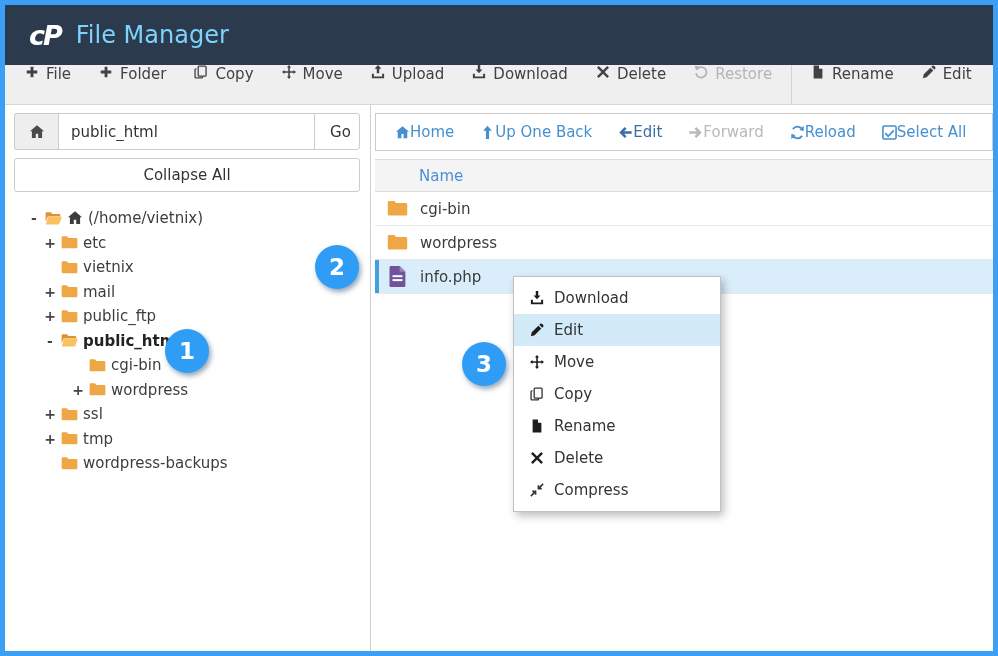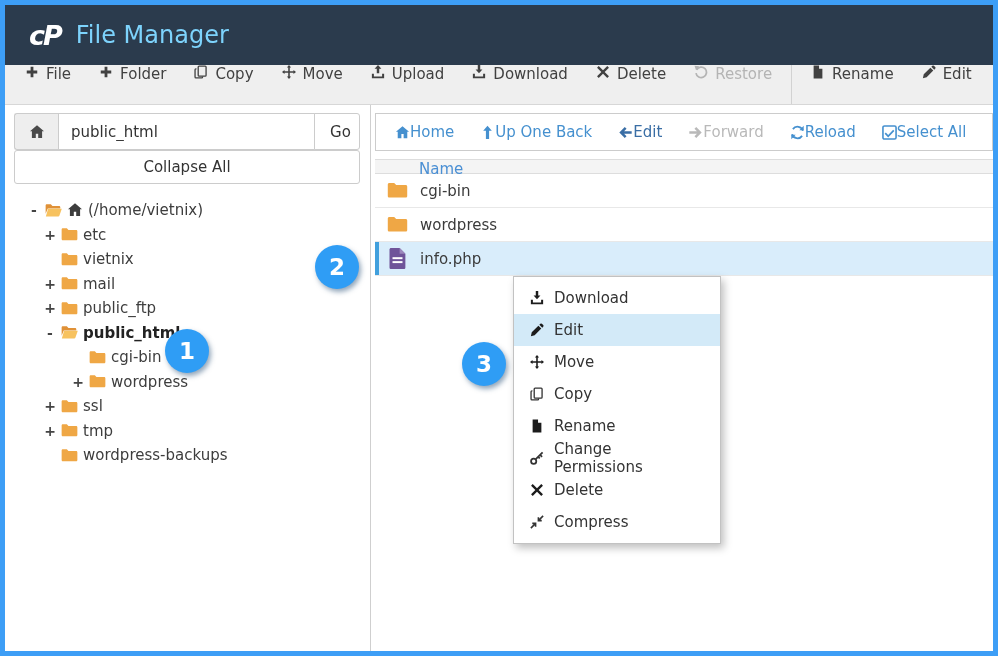--- a/index.html
+++ b/index.html
@@ -27,21 +27,21 @@
   .ic svg{width:14px;height:14px;fill:currentColor;}
 
   
   .content{display:flex;height:554px;}
   .sidebar{width:366px;flex:none;border-right:1px solid #cfcfcf;padding:8px 10px 0 9px;background:#fff;}
   .pathbar{display:flex;height:37px;}
   .path-home{width:44px;background:#eee;border:1px solid #ccc;border-right:none;border-radius:3px 0 0 3px;display:flex;align-items:center;justify-content:center;color:#4a4a4a;cursor:pointer;}
   .path-home svg{width:16px;height:16px;}
   .path-input{flex:1;min-width:0;border:1px solid #ccc;font-size:15px;padding:0 12px;color:#333;outline:none;font-family:inherit;background:#fff;}
   .go-btn{width:46px;border:1px solid #ccc;margin-left:-1px;border-radius:0 3px 3px 0;background:#fff;font-size:15px;color:#333;cursor:pointer;font-family:inherit;padding-left:13px;}
-  .collapse-btn{width:100%;height:34px;border:1px solid #ccc;background:#fff;border-radius:3px;font-size:15px;color:#333;cursor:pointer;font-family:inherit;}
+  .collapse-btn{margin-top:8px;width:100%;height:34px;border:1px solid #ccc;background:#fff;border-radius:3px;font-size:15px;color:#333;cursor:pointer;font-family:inherit;}
 
   
   .tree{margin-top:14px;font-size:15px;color:#3d3d3d;}
   .tree-item{display:flex;align-items:center;height:24.5px;gap:5px;cursor:pointer;}
   .tree-item .exp{width:12px;flex:none;font-weight:bold;color:#444;text-align:center;font-size:14px;}
   .tree-item .ic svg{width:17px;height:17px;}
   .tree-item .home-mini svg{width:16px;height:16px;fill:#3d3d3d;}
   .tree-item.lv0{padding-left:14px;}
   .tree-item.lv1{padding-left:30px;}
   .tree-item.lv2{padding-left:58px;}
@@ -50,21 +50,21 @@
   
   .main{flex:1;min-width:0;background:#fff;}
   .navbar{margin:8px 0 0 4px;height:38px;border:1px solid #ccc;display:flex;align-items:center;padding:0 6px;overflow:hidden;white-space:nowrap;}
   .nav-item{display:flex;align-items:center;gap:0;padding:0 13px;font-size:15px;color:var(--accent-blue);cursor:pointer;flex:none;}
   .nav-item.dark{color:#3a6ea5;}
   .nav-item.disabled{color:#b9b9b9;}
   .nav-item .ic svg{width:15px;height:15px;}
 
   
   .filelist{margin:8px 0 0 4px;}
-  .fl-header{height:15px;background:#f4f4f4;border-top:1px solid #ddd;border-bottom:1px solid #ddd;display:flex;align-items:flex-start;padding-left:44px;font-size:15px;color:#4a8fd4;}
+  .fl-header{height:33px;background:#f4f4f4;border-top:1px solid #ddd;border-bottom:1px solid #ddd;display:flex;align-items:center;padding-left:44px;font-size:15px;color:#4a8fd4;}
   .fl-row{height:34px;display:flex;align-items:center;gap:12px;padding-left:12px;border-bottom:1px solid #e8e8e8;font-size:15px;color:#3b3b3b;cursor:pointer;background:#fff;}
   .fl-row .ic svg{width:21px;height:21px;}
   .fl-row.selected{background:var(--selected-row);box-shadow:inset 4px 0 0 var(--selected-accent);}
 
   
   .context-menu{position:absolute;left:508px;top:271px;width:208px;background:#fff;border:1px solid #c2c2c2;box-shadow:3px 4px 8px rgba(0,0,0,.25);padding:5px 0;z-index:5;}
   .cm-item{height:32px;display:flex;align-items:center;gap:10px;padding:0 16px;font-size:15px;color:#333;cursor:pointer;}
   .cm-item .ic svg{width:14px;height:14px;fill:#1c1c1c;}
   .cm-item.highlighted{background:var(--menu-highlight);}
 
@@ -447,29 +447,20 @@
         <span class="ic">
           <svg viewBox="0 0 16 16">
             <path d="M3 .5h6.2v3.8H13v11.2H3z"></path>
           </svg>
         </span>
         <span>Rename</span>
       </div>
       <div class="cm-item">
         <span class="ic">
           <svg viewBox="0 0 16 16">
-            <circle cx="4.2" cy="11.8" r="3" fill="none" stroke="currentColor" stroke-width="2"></circle>
-            <path fill="none" stroke="currentColor" stroke-width="2" d="M6.6 9.4L14.4 1.6M11.6 4.4l2.2 2.2M9.4 6.6l1.8 1.8"></path>
-          </svg>
-        </span>
-        <span>Change Permissions</span>
-      </div>
-      <div class="cm-item">
-        <span class="ic">
-          <svg viewBox="0 0 16 16">
             <path d="M3.1 1.2L8 6.1l4.9-4.9 1.9 1.9L9.9 8l4.9 4.9-1.9 1.9L8 9.9l-4.9 4.9-1.9-1.9L6.1 8 1.2 3.1z"></path>
           </svg>
         </span>
         <span>Delete</span>
       </div>
       <div class="cm-item">
         <span class="ic">
           <svg viewBox="0 0 16 16">
             <path fill="none" stroke="currentColor" stroke-width="1.8" d="M9.6 6.4L15 1M9.6 2.6v3.8h3.8M6.4 9.6L1 15M6.4 13.4V9.6H2.6"></path>
           </svg>

